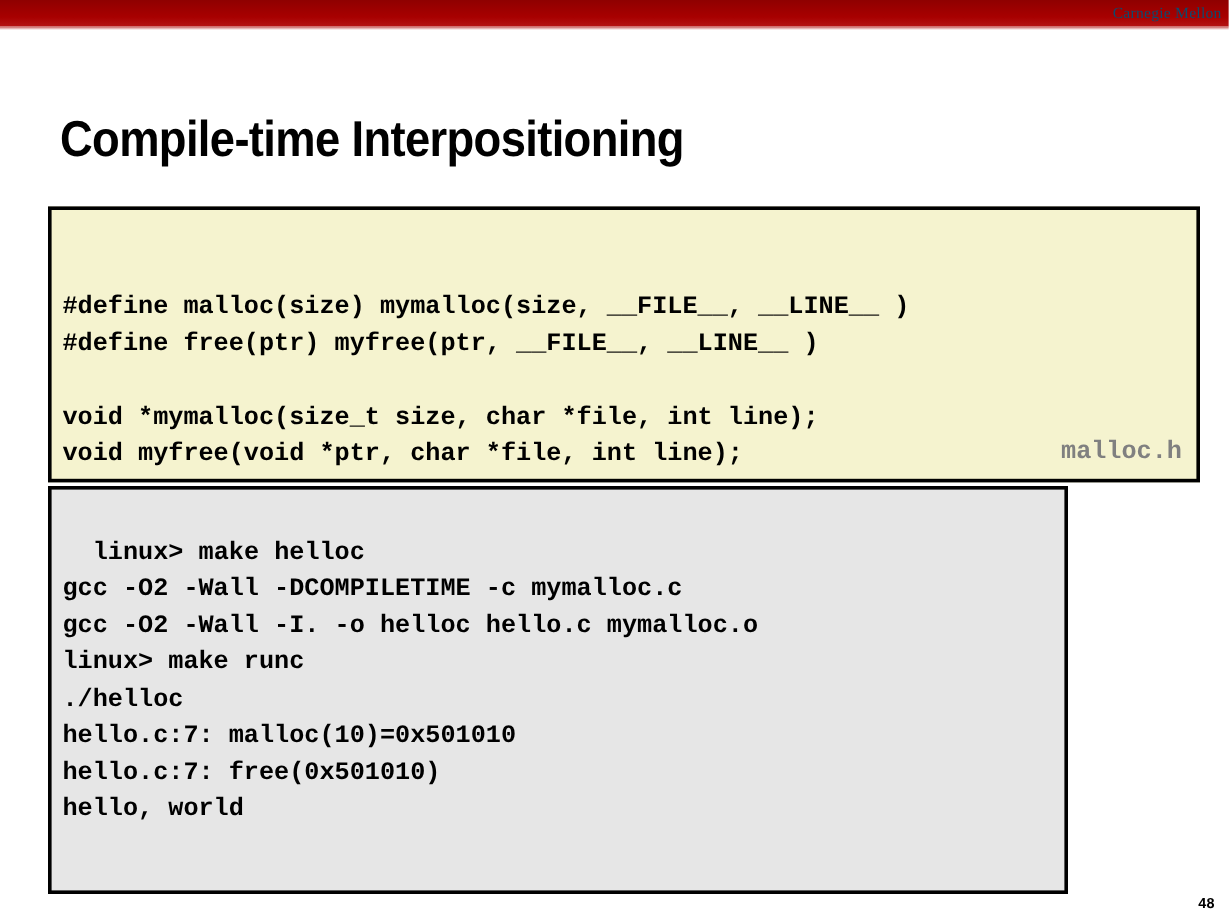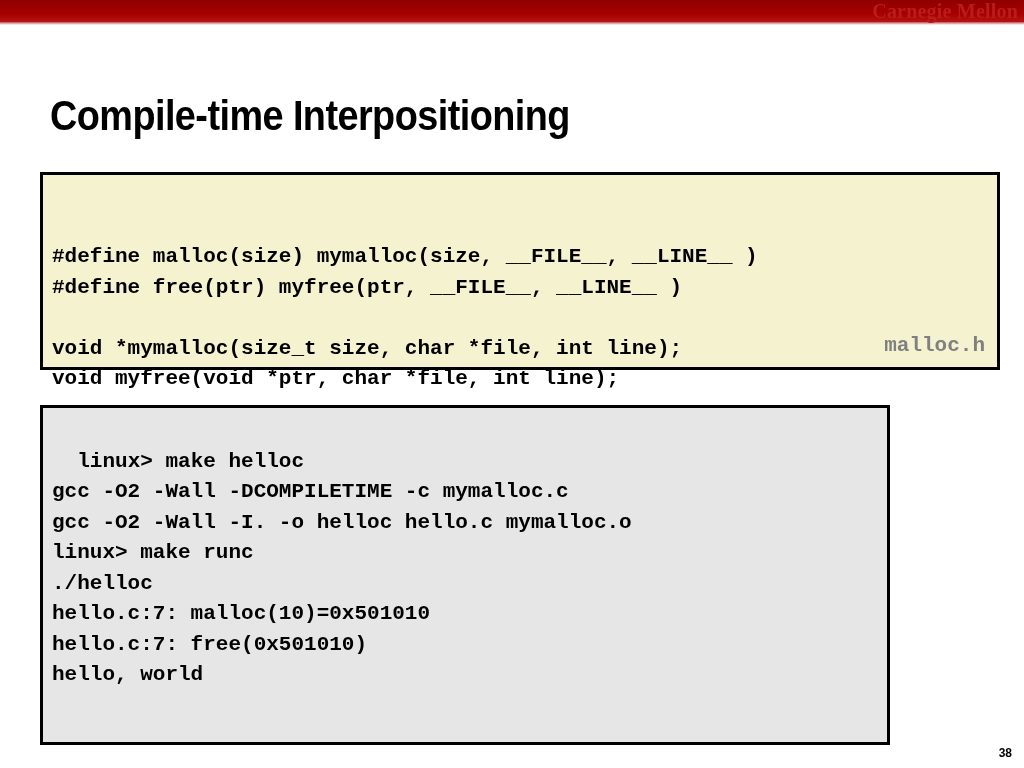--- a/index.html
+++ b/index.html
@@ -30,24 +30,24 @@
     top: 22px;
     left: 0;
     width: 1024px;
     height: 3px;
     background: linear-gradient(to bottom, #c24d4d 0%, #e8b9b9 60%, #ffffff 100%);
   }
   #brand-label {
     position: absolute;
     top: 2px;
     right: 6px;
-    color: #b91c1c;
+    color: #0c4a6e;
     font-family: "Liberation Serif", serif;
-    font-weight: bold;
-    font-size: 20px;
+    font-weight: normal;
+    font-size: 13px;
     letter-spacing: 0.2px;
     line-height: 18px;
     white-space: nowrap;
   }
 
   
   #slide-title {
     position: absolute;
     left: 50px;
     top: 62px;
@@ -72,21 +72,21 @@
     font-size: 21px;
     line-height: 30.5px;
     color: #000000;
     white-space: pre;
   }
 
   #header-code-box {
     left: 40px;
     top: 172px;
     width: 960px;
-    height: 198px;
+    height: 230px;
     background: #f5f3cf;
     padding: 6px 12px 4px 9px;
   }
 
   #header-code-lines {
     display: block;
   }
 
   #header-file-label {
     position: absolute;
@@ -141,13 +141,13 @@
   <span id="terminal-lines">linux&gt; make helloc
 gcc -O2 -Wall -DCOMPILETIME -c mymalloc.c
 gcc -O2 -Wall -I. -o helloc hello.c mymalloc.o
 linux&gt; make runc
 ./helloc
 hello.c:7: malloc(10)=0x501010
 hello.c:7: free(0x501010)
 hello, world</span>
 </div>
 
-<div id="page-number">38</div>
+<div id="page-number">48</div>
 
 </body></html>

